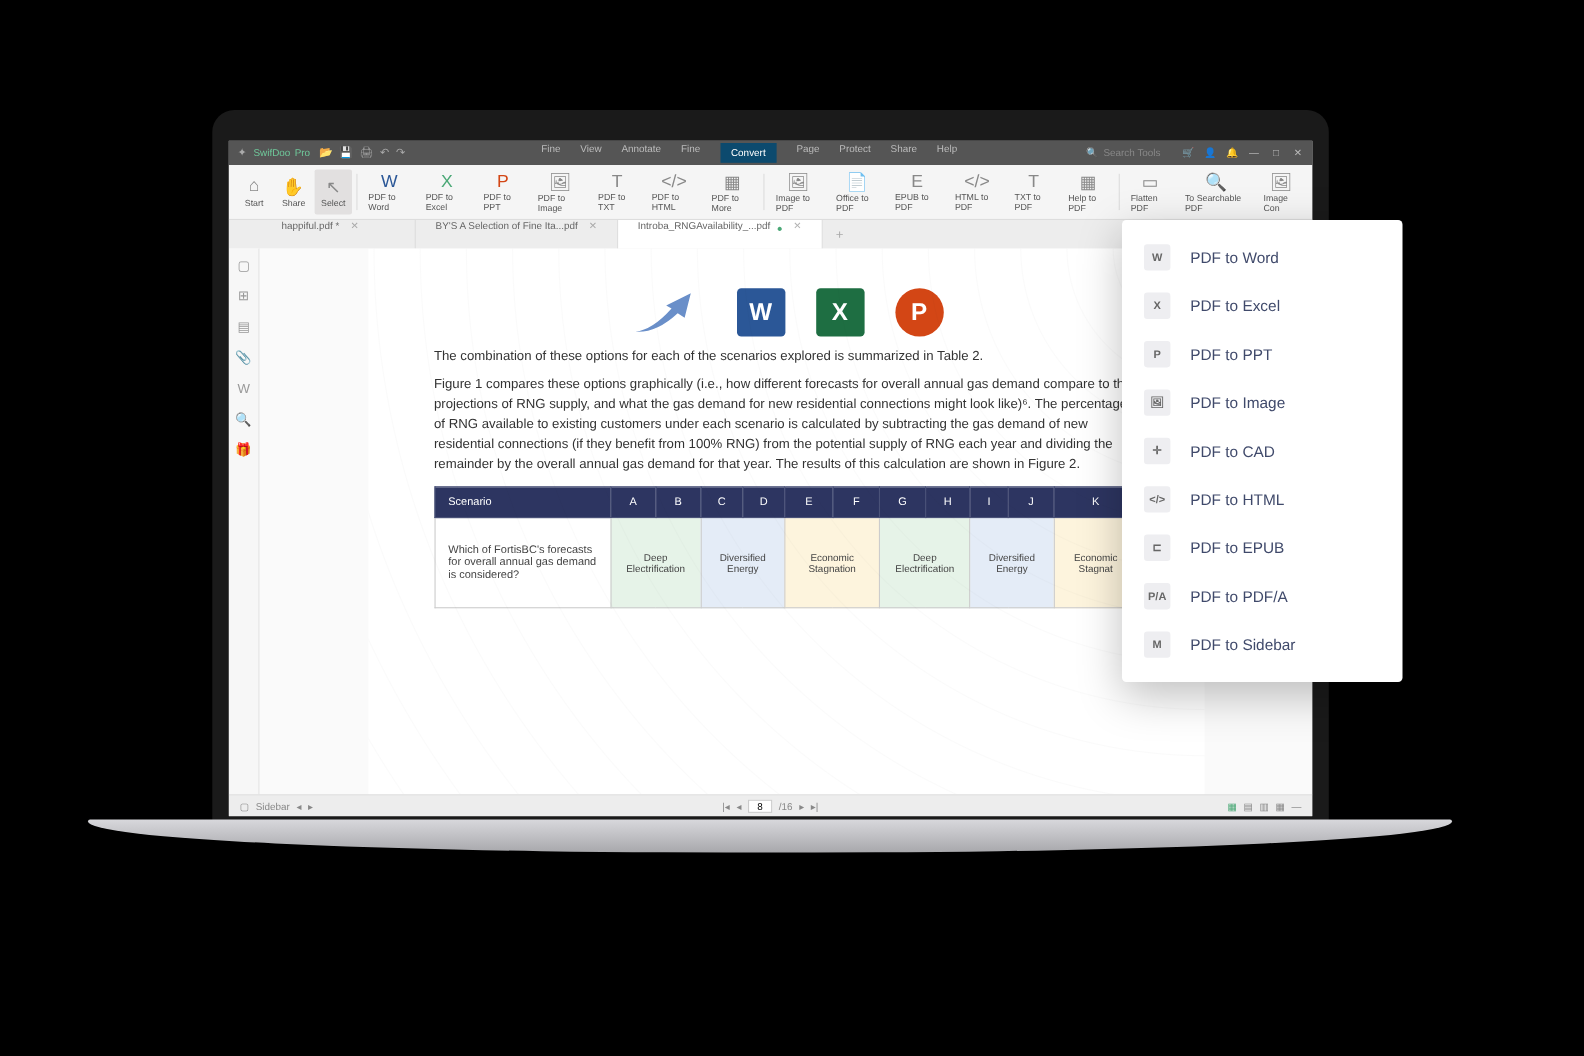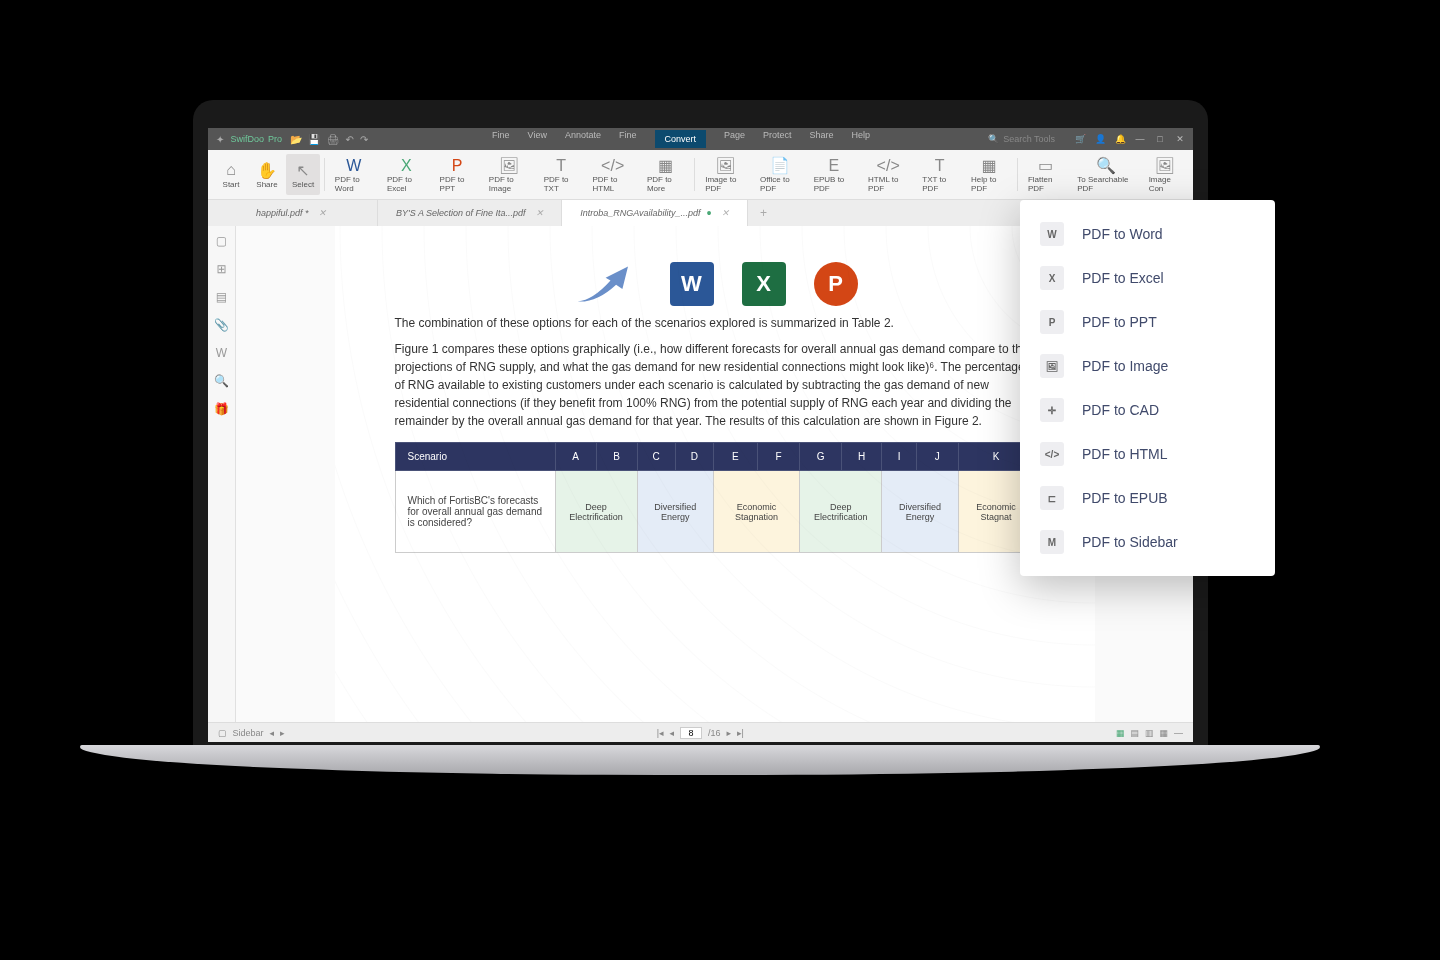--- a/index.html
+++ b/index.html
@@ -26,21 +26,21 @@
 .rib-btn { display: flex; flex-direction: column; align-items: center; justify-content: center; padding: 2px 6px; font-size: 8px; color: #555; cursor: pointer; min-width: 34px; border-radius: 2px; }
 .rib-btn.active { background: #e2e0e0; }
 .rib-btn .ric { font-size: 16px; height: 20px; display: flex; align-items: center; justify-content: center; color: #888; }
 .rib-btn .ric.g { color: #4aa876; }
 .rib-btn .ric.b { color: #2b5797; }
 .rib-btn .ric.o { color: #d34615; }
 .rib-sep { width: 1px; background: #ddd; margin: 4px 2px; }
 
 
 .tabbar { height: 26px; background: #ededed; display: flex; align-items: center; padding-left: 30px; font-size: 9px; color: #666; }
-.tab { padding: 0 18px; height: 100%; display: flex; align-items: center; border-right: 1px solid #ddd; cursor: pointer; min-width: 140px; font-style: italic; }
+.tab { padding: 0 18px; height: 100%; display: flex; align-items: flex-start; border-right: 1px solid #ddd; cursor: pointer; min-width: 140px; }
 .tab.active { background: #fff; }
 .tab .dot { color: #4aa876; margin-left: 6px; font-size: 14px; }
 .tab .x { margin-left: 10px; opacity: 0.5; }
 .tabbar .plus { padding: 0 12px; font-size: 12px; color: #aaa; }
 
 
 .main { display: flex; height: calc(100% - 22px - 50px - 26px - 20px); }
 .sidepanel { width: 28px; background: #f7f7f7; border-right: 1px solid #e0e0e0; display: flex; flex-direction: column; align-items: center; padding-top: 8px; gap: 14px; }
 .sidepanel .si { font-size: 12px; color: #999; cursor: pointer; }
 .sidepanel .si.r { color: #d34615; }
@@ -320,16 +320,20 @@
     </div>
     <div class="fp-item">
       <div class="fp-ico">&lt;/&gt;</div>
       <div class="fp-label">PDF to HTML</div>
     </div>
     <div class="fp-item">
       <div class="fp-ico">⊏</div>
       <div class="fp-label">PDF to EPUB</div>
     </div>
     <div class="fp-item">
+      <div class="fp-ico">P/A</div>
+      <div class="fp-label">PDF to PDF/A</div>
+    </div>
+    <div class="fp-item">
       <div class="fp-ico">M</div>
       <div class="fp-label">PDF to Sidebar</div>
     </div>
   </div>
 
 </body></html>

